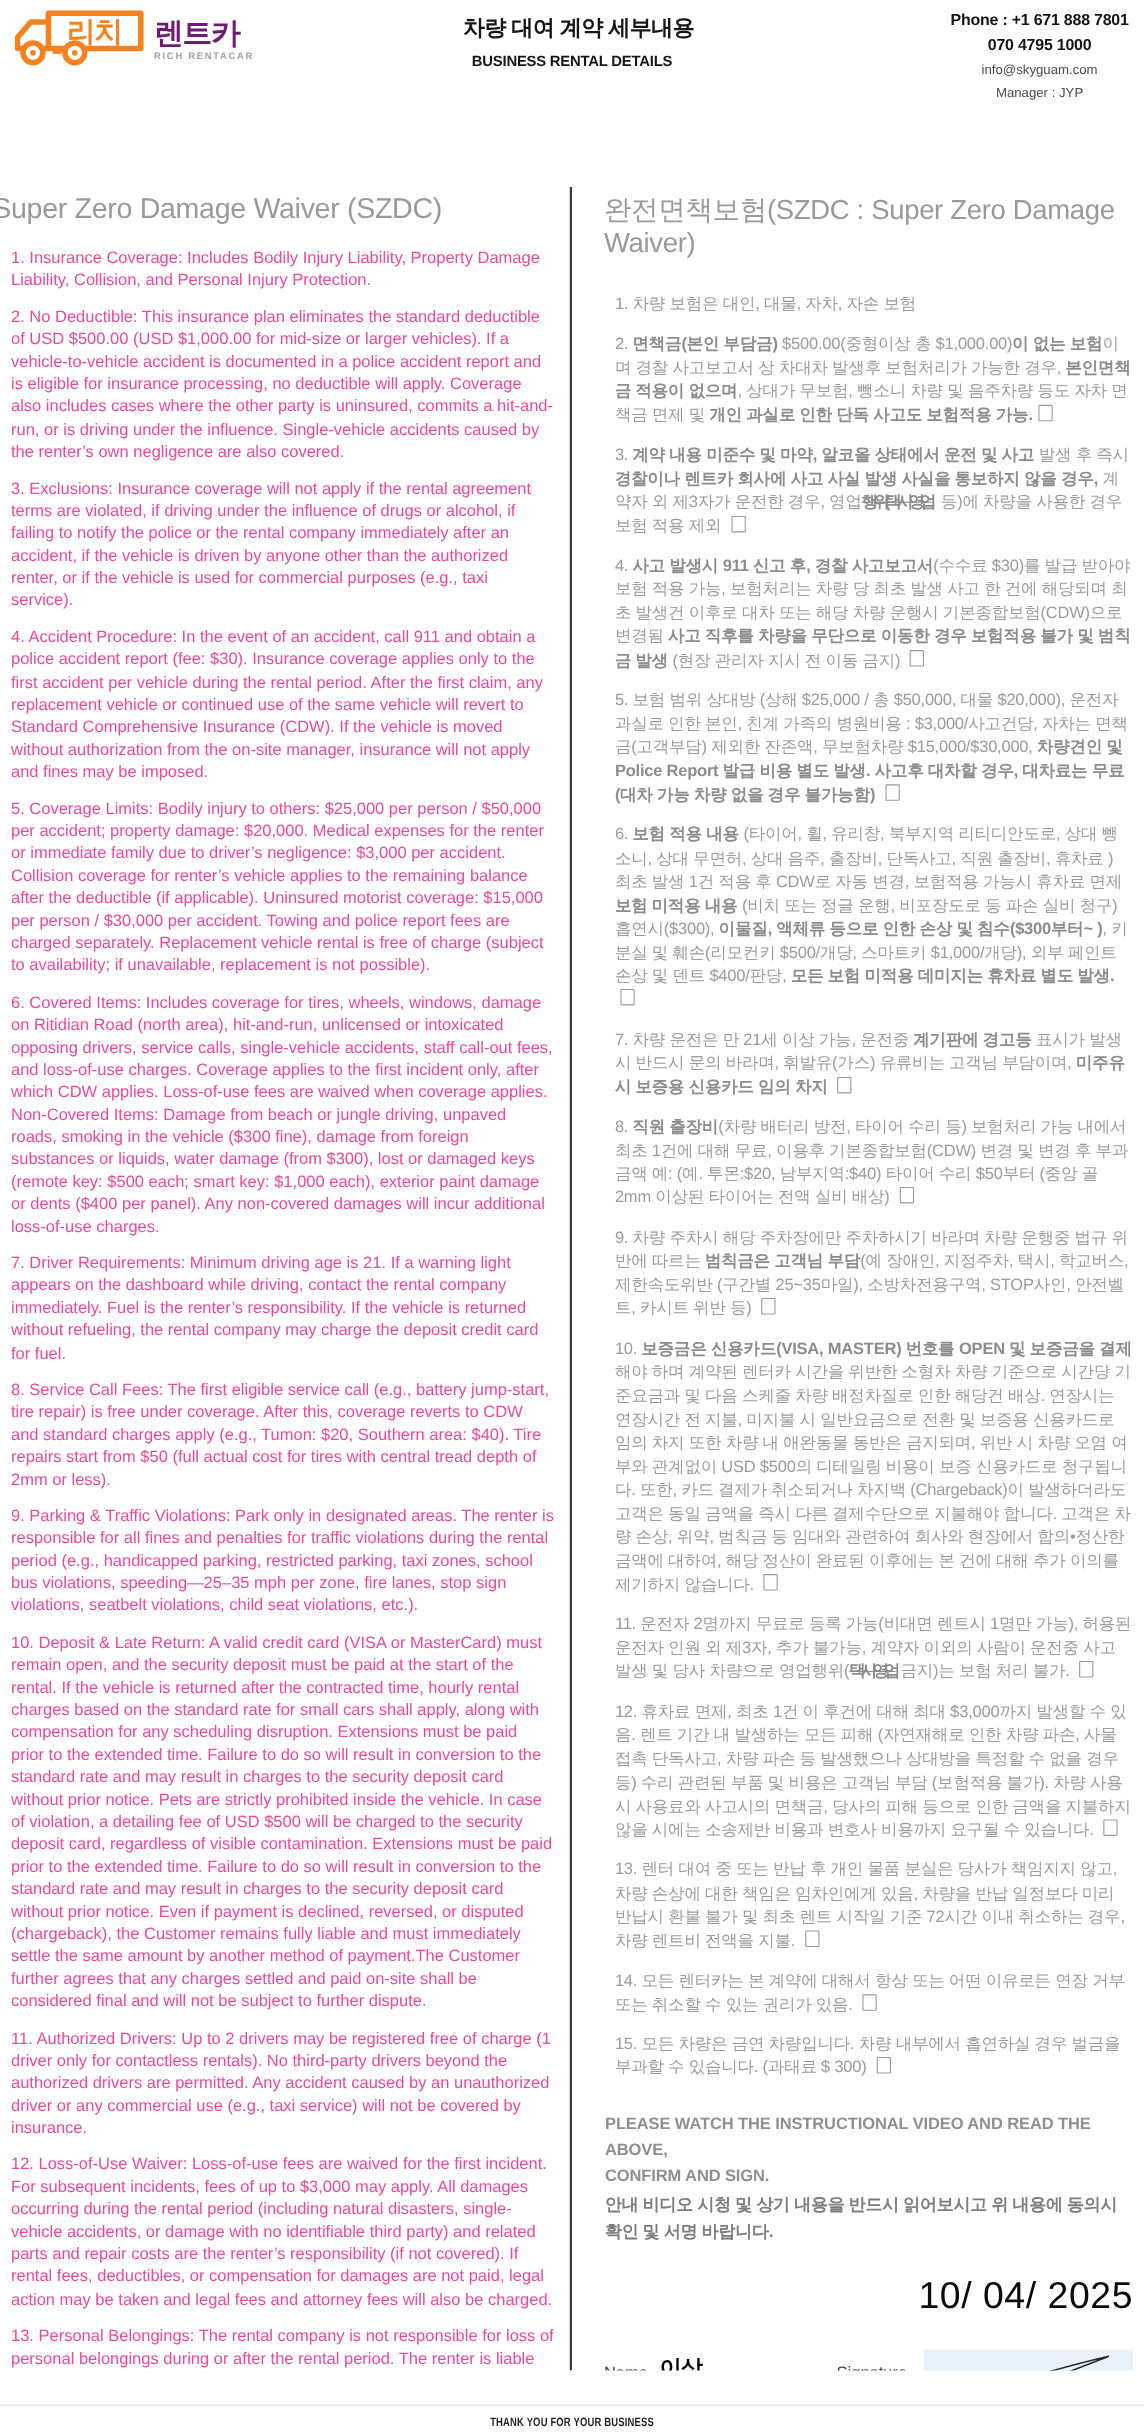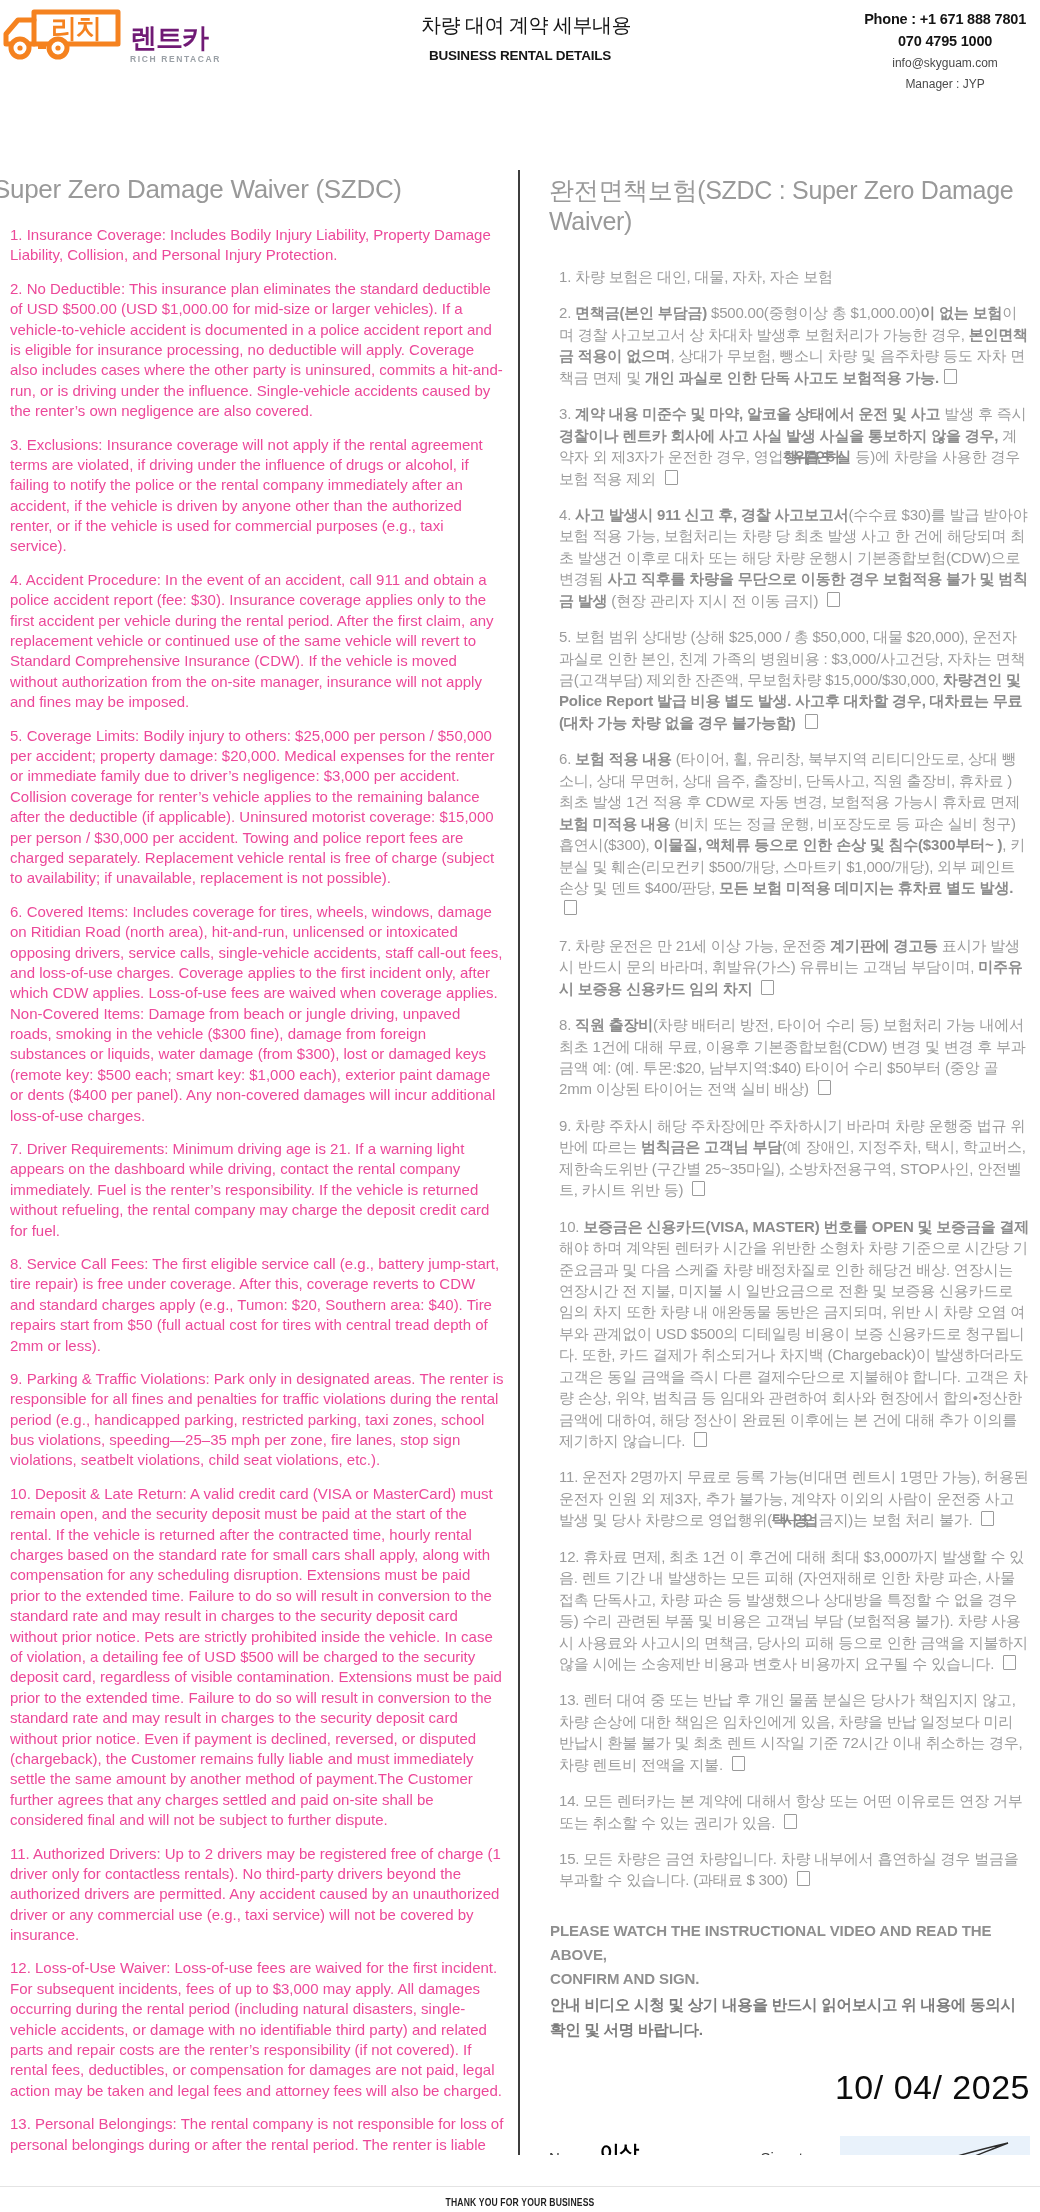--- a/index.html
+++ b/index.html
@@ -1,27 +1,27 @@
 <!DOCTYPE html>
 <html><head>
 <meta charset="utf-8">
 <style>
   html,body{margin:0;padding:0;}
   body{font-family:"Liberation Sans","DejaVu Sans",sans-serif;background:#ffffff;}
   .page{position:relative;width:1040px;height:2212px;background:#fff;overflow:hidden;}
 
   
   header{position:absolute;top:0;left:0;right:0;height:100px;}
-  .logo{position:absolute;top:6px;left:0;display:flex;align-items:flex-end;}
+  .logo{position:absolute;top:6px;left:10px;display:flex;align-items:center;}
   .logo svg{display:block;}
   .logo-text{margin-left:2px;margin-top:2px;}
   .logo-kr{font-size:27px;font-weight:700;color:#701a75;letter-spacing:-1px;line-height:1;}
   .logo-sub{font-size:8.5px;color:#9aa0a6;letter-spacing:1.6px;font-weight:700;margin-top:2px;}
   .doc-title{position:absolute;top:12px;left:50%;transform:translateX(-50%);text-align:center;white-space:nowrap;}
-  .title-ko{font-size:20px;font-weight:400;color:#161616;letter-spacing:-0.5px;margin-left:12px;}
+  .title-ko{font-size:20px;font-weight:700;color:#161616;letter-spacing:-0.5px;margin-left:12px;}
   .title-en{font-size:13.5px;font-weight:700;color:#161616;margin-top:9px;letter-spacing:-0.2px;}
   .contact{position:absolute;top:8px;right:14px;text-align:center;}
   .c-strong{font-size:14.5px;font-weight:700;color:#141414;line-height:1.55;letter-spacing:-0.2px;}
   .c-light{font-size:12px;color:#4a4a4a;line-height:1.75;}
 
   
   .columns{position:absolute;top:170px;left:0;right:0;height:1985px;display:flex;overflow:hidden;}
   .divider{width:2px;background:#3d3d3d;flex:0 0 2px;}
   .col-left{width:518px;flex:0 0 518px;box-sizing:border-box;padding:0 14px 0 10px;}
   .col-right{flex:1;box-sizing:border-box;padding:0 10px 0 29px;}
@@ -105,21 +105,21 @@
           <p class="para">12. Loss-of-Use Waiver: Loss-of-use fees are waived for the first incident. For subsequent incidents, fees of up to $3,000 may apply. All damages occurring during the rental period (including natural disasters, single-vehicle accidents, or damage with no identifiable third party) and related parts and repair costs are the renter’s responsibility (if not covered). If rental fees, deductibles, or compensation for damages are not paid, legal action may be taken and legal fees and attorney fees will also be charged.</p>
           <p class="para">13. Personal Belongings: The rental company is not responsible for loss of personal belongings during or after the rental period. The renter is liable for any vehicle damage. Early returns before the scheduled return date are non-refundable. Cancellations within 72 hours of the rental start date will be charged the full rental amount.</p>
         </div>
     </section>
     <div class="divider"></div>
     <section class="col-right">
       <h2 class="sec-title">완전면책보험(SZDC : Super Zero Damage Waiver)</h2>
       <div class="kbody">
           <p class="kpara"><span>1. 차량 보험은 대인, 대물, 자차, 자손 보험</span></p>
           <p class="kpara"><span>2. </span><span class="b">면책금(본인 부담금)</span><span> $500.00(중형이상 총 $1,000.00)</span><span class="b">이 없는 보험</span><span>이며 경찰 사고보고서 상 차대차 발생후 보험처리가 가능한 경우, </span><span class="b">본인면책금 적용이 없으며</span><span>, 상대가 무보험, 뺑소니 차량 및 음주차량 등도 자차 면책금 면제 및 </span><span class="b">개인 과실로 인한 단독 사고도 보험적용 가능.</span><span class="cb"></span></p>
-          <p class="kpara"><span>3. </span><span class="b">계약 내용 미준수 및 마약, 알코올 상태에서 운전 및 사고</span><span> 발생 후 즉시 </span><span class="b">경찰이나 렌트카 회사에 사고 사실 발생 사실을 통보하지 않을 경우,</span><span> 계약자 외 제3자가 운전한 경우, 영업</span><span class="strike">행위(흡연하실</span><span> 등)에 차량을 사용한 경우 보험 적용 제외 </span><span class="cb"></span></p>
+          <p class="kpara"><span>3. </span><span class="b">계약 내용 미준수 및 마약, 알코올 상태에서 운전 및 사고</span><span> 발생 후 즉시 </span><span class="b">경찰이나 렌트카 회사에 사고 사실 발생 사실을 통보하지 않을 경우,</span><span> 계약자 외 제3자가 운전한 경우, 영업</span><span class="strike">행위(택시영업</span><span> 등)에 차량을 사용한 경우 보험 적용 제외 </span><span class="cb"></span></p>
           <p class="kpara"><span>4. </span><span class="b">사고 발생시 911 신고 후, 경찰 사고보고서</span><span>(수수료 $30)를 발급 받아야 보험 적용 가능, 보험처리는 차량 당 최초 발생 사고 한 건에 해당되며 최초 발생건 이후로 대차 또는 해당 차량 운행시 기본종합보험(CDW)으로 변경됨 </span><span class="b">사고 직후를 차량을 무단으로 이동한 경우 보험적용 불가 및 범칙금 발생</span><span> (현장 관리자 지시 전 이동 금지) </span><span class="cb"></span></p>
           <p class="kpara"><span>5. 보험 범위 상대방 (상해 $25,000 / 총 $50,000, 대물 $20,000), 운전자 과실로 인한 본인, 친계 가족의 병원비용 : $3,000/사고건당, 자차는 면책금(고객부담) 제외한 잔존액, 무보험차량 $15,000/$30,000, </span><span class="b">차량견인 및 Police Report 발급 비용 별도 발생. 사고후 대차할 경우, 대차료는 무료(대차 가능 차량 없을 경우 불가능함)</span><span> </span><span class="cb"></span></p>
           <p class="kpara"><span>6. </span><span class="b">보험 적용 내용</span><span> (타이어, 휠, 유리창, 북부지역 리티디안도로, 상대 뺑소니, 상대 무면허, 상대 음주, 출장비, 단독사고, 직원 출장비, 휴차료 ) 최초 발생 1건 적용 후 CDW로 자동 변경, 보험적용 가능시 휴차료 면제 </span><span class="b">보험 미적용 내용</span><span> (비치 또는 정글 운행, 비포장도로 등 파손 실비 청구) 흡연시($300), </span><span class="b">이물질, 액체류 등으로 인한 손상 및 침수($300부터~ )</span><span>, 키 분실 및 훼손(리모컨키 $500/개당, 스마트키 $1,000/개당), 외부 페인트 손상 및 덴트 $400/판당, </span><span class="b">모든 보험 미적용 데미지는 휴차료 별도 발생.</span><span> </span><span class="cb"></span></p>
           <p class="kpara"><span>7. 차량 운전은 만 21세 이상 가능, 운전중 </span><span class="b">계기판에 경고등</span><span> 표시가 발생시 반드시 문의 바라며, 휘발유(가스) 유류비는 고객님 부담이며, </span><span class="b">미주유시 보증용 신용카드 임의 차지</span><span> </span><span class="cb"></span></p>
           <p class="kpara"><span>8. </span><span class="b">직원 출장비</span><span>(차량 배터리 방전, 타이어 수리 등) 보험처리 가능 내에서 최초 1건에 대해 무료, 이용후 기본종합보험(CDW) 변경 및 변경 후 부과금액 예: (예. 투몬:$20, 남부지역:$40) 타이어 수리 $50부터 (중앙 골 2mm 이상된 타이어는 전액 실비 배상) </span><span class="cb"></span></p>
           <p class="kpara"><span>9. 차량 주차시 해당 주차장에만 주차하시기 바라며 차량 운행중 법규 위반에 따르는 </span><span class="b">범칙금은 고객님 부담</span><span>(예 장애인, 지정주차, 택시, 학교버스, 제한속도위반 (구간별 25~35마일), 소방차전용구역, STOP사인, 안전벨트, 카시트 위반 등) </span><span class="cb"></span></p>
           <p class="kpara"><span>10. </span><span class="b">보증금은 신용카드(VISA, MASTER) 번호를 OPEN 및 보증금을 결제</span><span>해야 하며 계약된 렌터카 시간을 위반한 소형차 차량 기준으로 시간당 기준요금과 및 다음 스케줄 차량 배정차질로 인한 해당건 배상. 연장시는 연장시간 전 지불, 미지불 시 일반요금으로 전환 및 보증용 신용카드로 임의 차지 또한 차량 내 애완동물 동반은 금지되며, 위반 시 차량 오염 여부와 관계없이 USD $500의 디테일링 비용이 보증 신용카드로 청구됩니다. 또한, 카드 결제가 취소되거나 차지백 (Chargeback)이 발생하더라도 고객은 동일 금액을 즉시 다른 결제수단으로 지불해야 합니다. 고객은 차량 손상, 위약, 범칙금 등 임대와 관련하여 회사와 현장에서 합의•정산한 금액에 대하여, 해당 정산이 완료된 이후에는 본 건에 대해 추가 이의를 제기하지 않습니다. </span><span class="cb"></span></p>
           <p class="kpara"><span>11. 운전자 2명까지 무료로 등록 가능(비대면 렌트시 1명만 가능), 허용된 운전자 인원 외 제3자, 추가 불가능, 계약자 이외의 사람이 운전중 사고 발생 및 당사 차량으로 영업행위(</span><span class="strike">택시영업</span><span>금지)는 보험 처리 불가. </span><span class="cb"></span></p>
           <p class="kpara"><span>12. 휴차료 면제, 최초 1건 이 후건에 대해 최대 $3,000까지 발생할 수 있음. 렌트 기간 내 발생하는 모든 피해 (자연재해로 인한 차량 파손, 사물 접촉 단독사고, 차량 파손 등 발생했으나 상대방을 특정할 수 없을 경우 등) 수리 관련된 부품 및 비용은 고객님 부담 (보험적용 불가). 차량 사용시 사용료와 사고시의 면책금, 당사의 피해 등으로 인한 금액을 지불하지 않을 시에는 소송제반 비용과 변호사 비용까지 요구될 수 있습니다. </span><span class="cb"></span></p>
           <p class="kpara"><span>13. 렌터 대여 중 또는 반납 후 개인 물품 분실은 당사가 책임지지 않고, 차량 손상에 대한 책임은 임차인에게 있음, 차량을 반납 일정보다 미리 반납시 환불 불가 및 최초 렌트 시작일 기준 72시간 이내 취소하는 경우, 차량 렌트비 전액을 지불. </span><span class="cb"></span></p>

